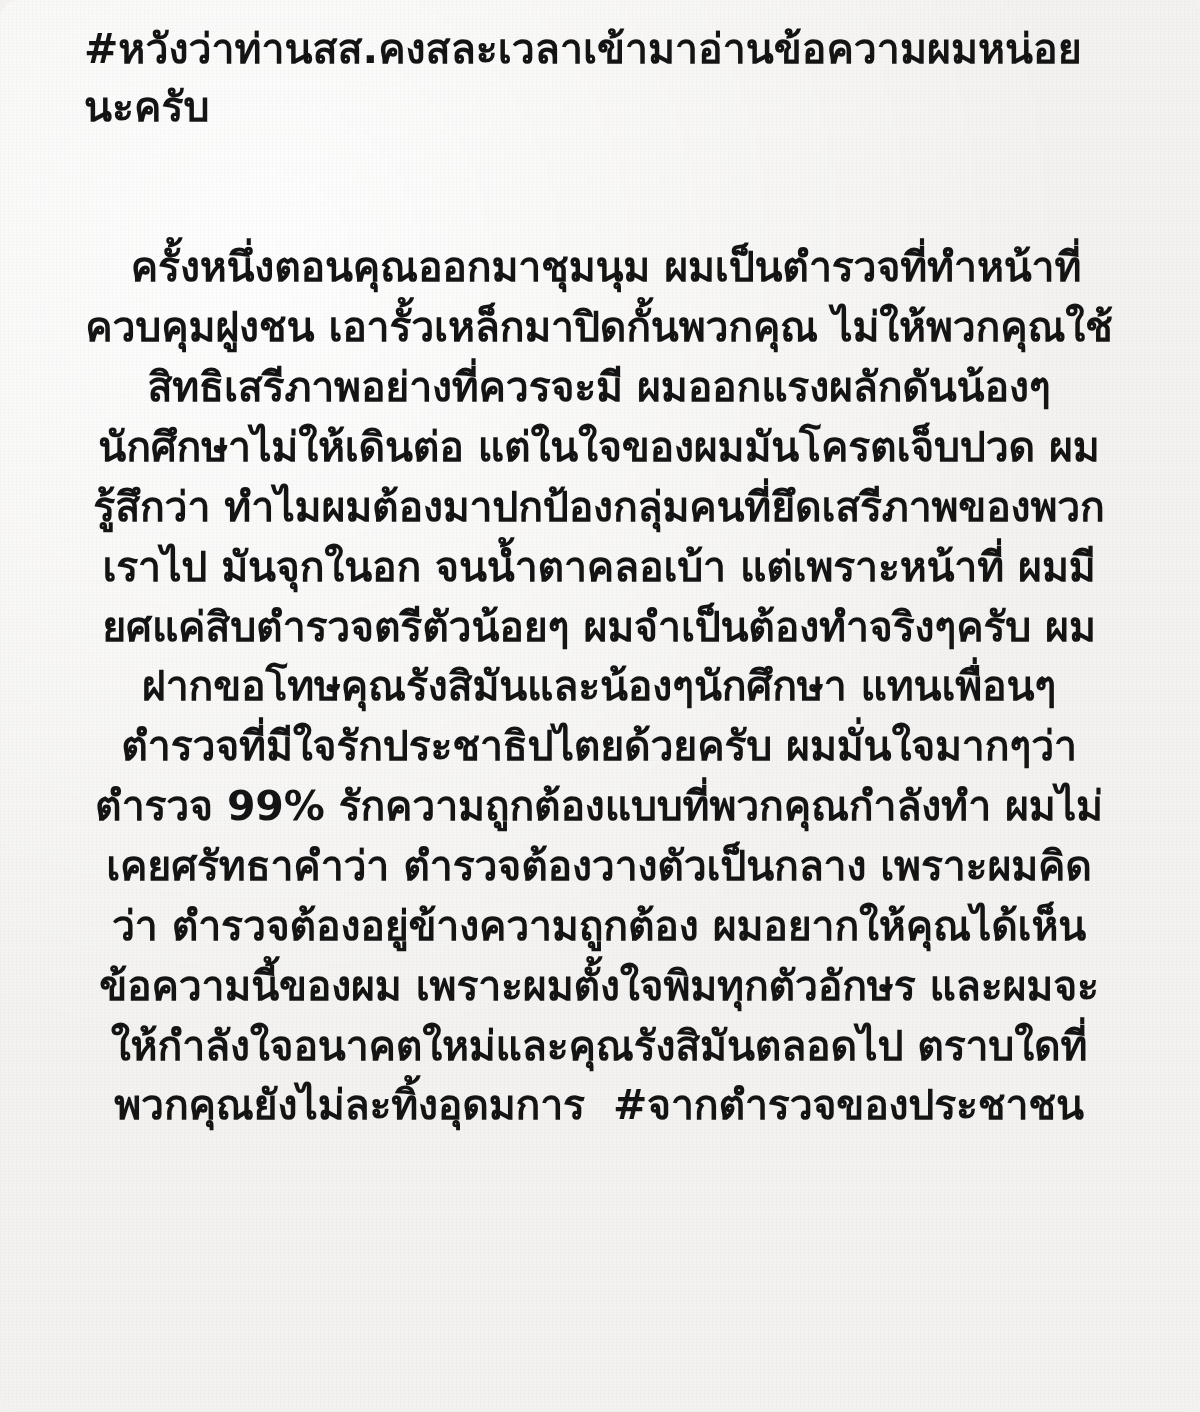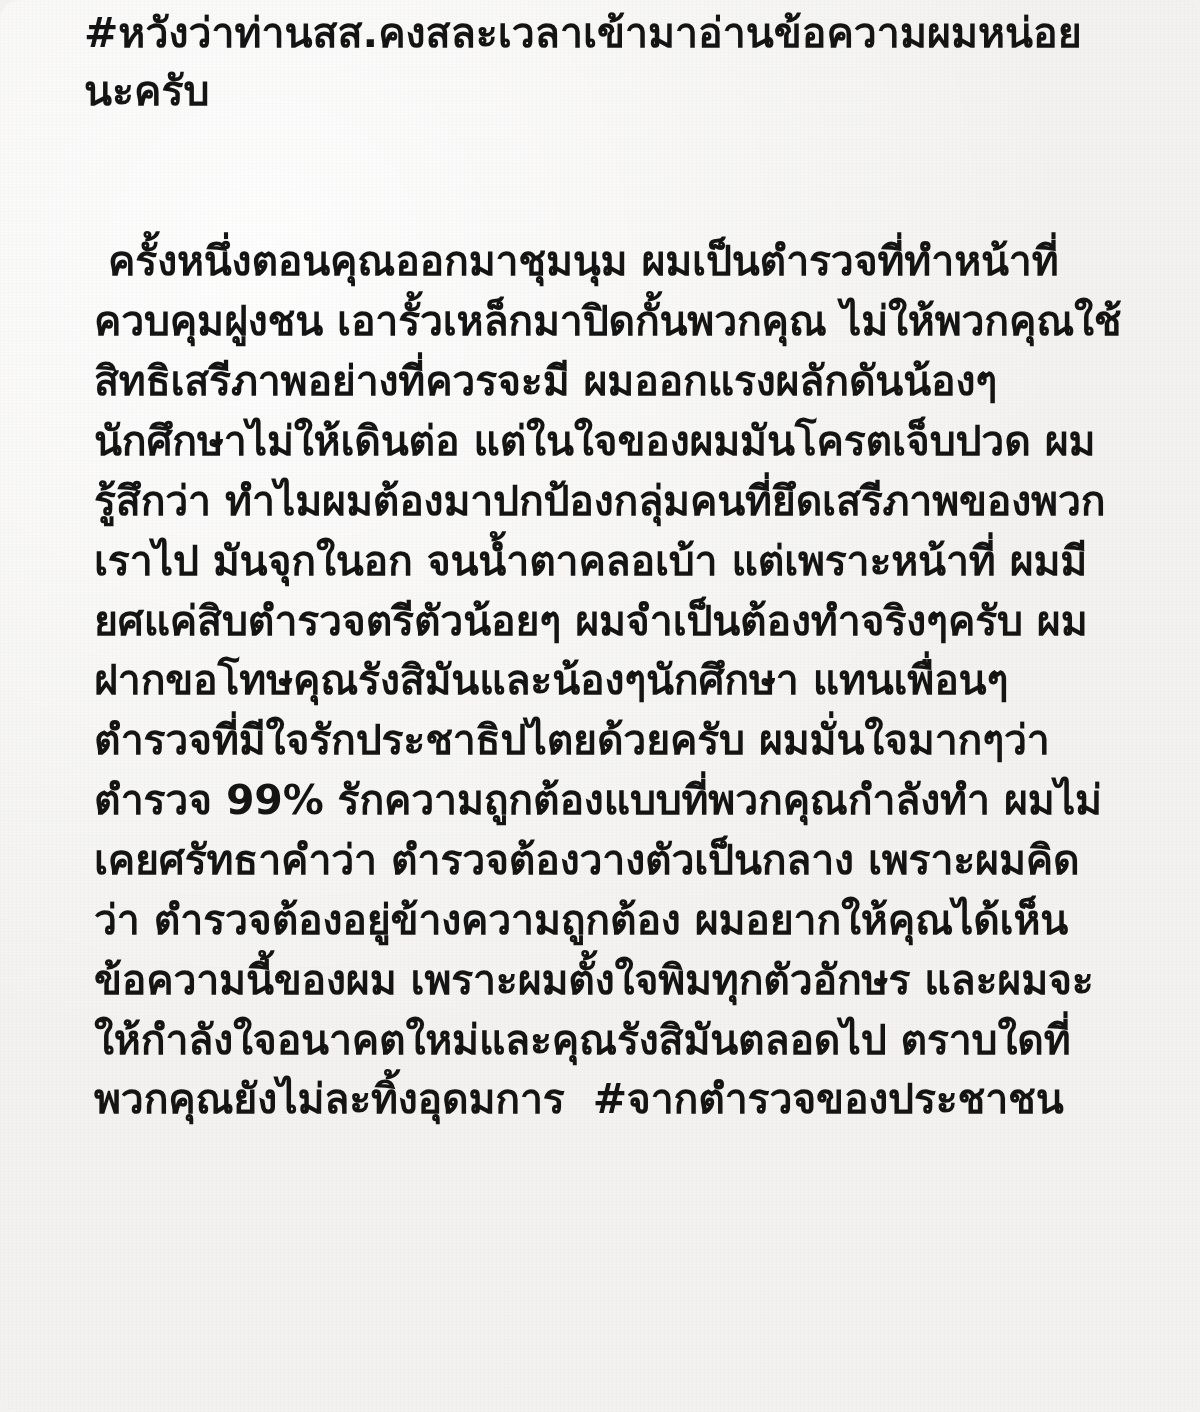--- a/index.html
+++ b/index.html
@@ -20,21 +20,21 @@
   .page {
     position: relative;
     width: 1200px;
     min-height: 1412px;
     box-sizing: border-box;
     background-color: #f3f2f0;
     background-image:
       repeating-linear-gradient(0deg, rgba(0,0,0,0.012) 0px, rgba(0,0,0,0.012) 1px, rgba(255,255,255,0) 1px, rgba(255,255,255,0) 3px),
       repeating-linear-gradient(90deg, rgba(0,0,0,0.010) 0px, rgba(0,0,0,0.010) 1px, rgba(255,255,255,0) 1px, rgba(255,255,255,0) 4px),
       radial-gradient(circle at 22% 18%, rgba(255,255,255,0.9) 0%, rgba(243,242,240,0) 55%);
-    padding: 4px 54px 0 84px;
+    padding: 20px 54px 0 84px;
     overflow: hidden;
     border-radius: 19px;
   }
 
   .note-body {
     font-size: 41px;
     line-height: 1.46;
     font-weight: 700;
     letter-spacing: -0.2px;
     color: #141414;
@@ -52,22 +52,23 @@
     word-break: break-word;
     margin: 0 0 6px 0;
     max-width: 1000px;
   }
 
   .spacer {
     height: 96px;
   }
 
   .paragraph {
-    margin: 10px;
+    margin: 0;
     max-width: 1030px;
+    text-align: center;
   }
 </style>
 </head>
 <body>
 
 <div class="page">
 
   <div class="hashtag-line">#หวังว่าท่านสส.คงสละเวลาเข้ามาอ่านข้อความผมหน่อยนะครับ</div>
 
   <div class="spacer"></div>

